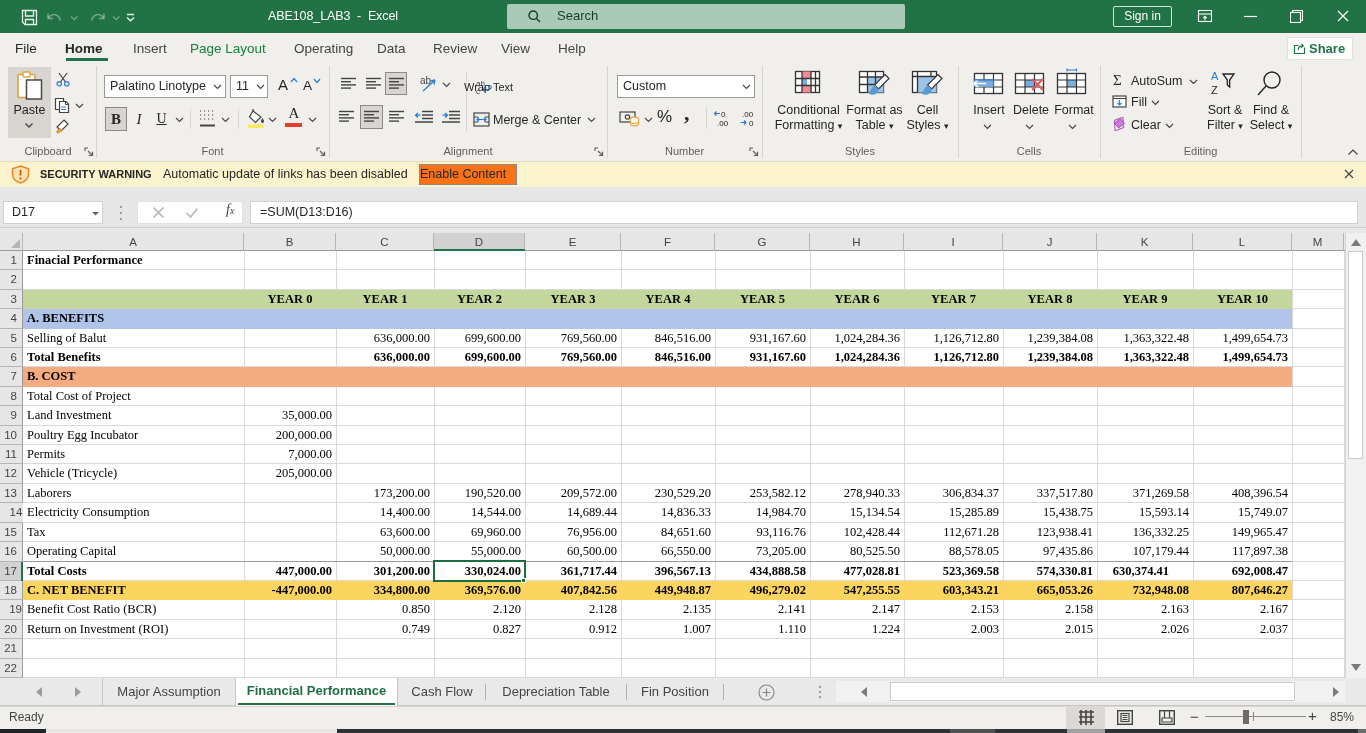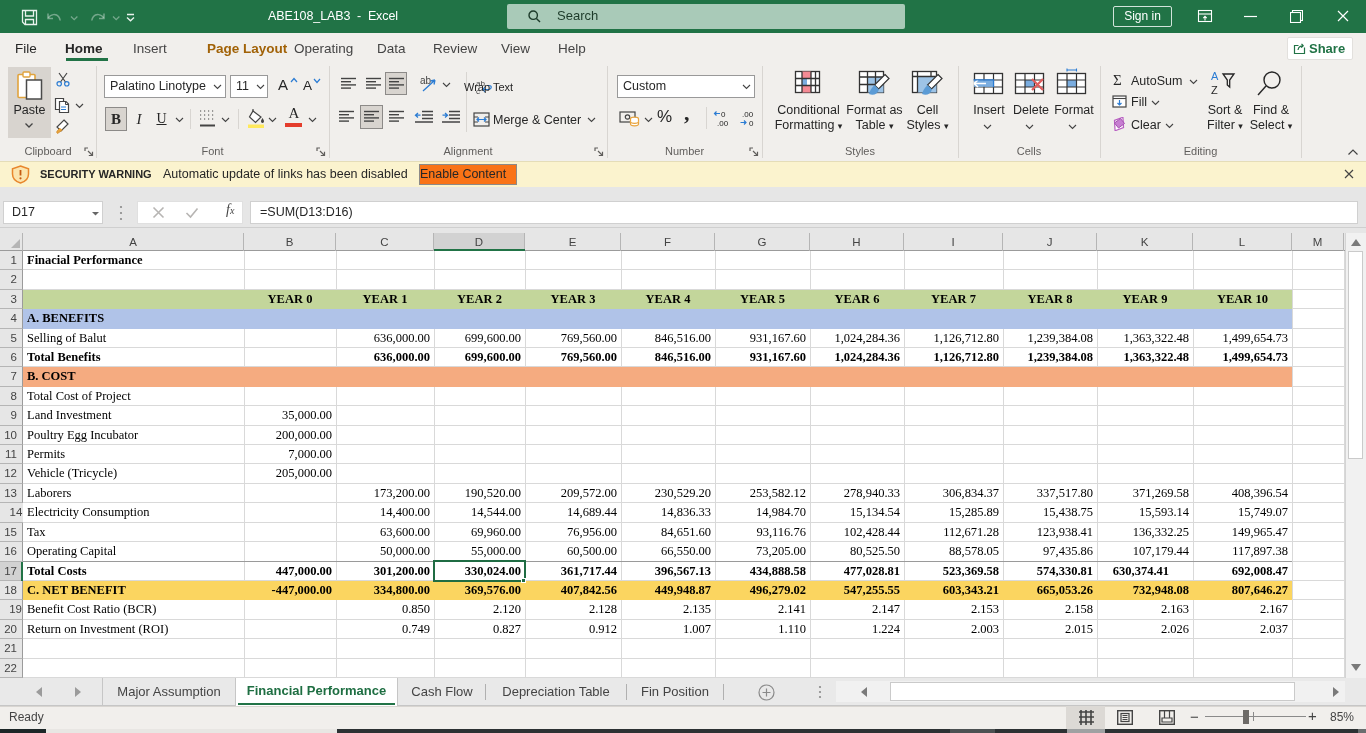--- a/index.html
+++ b/index.html
@@ -57,21 +57,21 @@
       <rect x="0.5" y="2.5" width="10" height="10" fill="#217346"></rect>
     </g>
   </svg>
 <svg class="ab" style="left:1337px;top:10px" width="12" height="12" viewBox="0 0 12 12">
     <path d="M1 1 L11 11 M11 1 L1 11" stroke="#fff" stroke-width="1.2"></path>
   </svg>
 <div class="ab" style="left:0;top:33px;width:1366px;height:134px;background:#f1efec"></div>
 <div class="ab" style="left:15px;top:41px;height:18px;font-size:13.5px;color:#262626;white-space:nowrap;">File</div>
 <div class="ab" style="left:65px;top:41px;height:18px;font-size:13.5px;color:#262626;white-space:nowrap;font-weight:bold;">Home</div>
 <div class="ab" style="left:133px;top:41px;height:18px;font-size:13.5px;color:#444;white-space:nowrap;">Insert</div>
-<div class="ab" style="left:207px;top:41px;height:18px;font-size:13.5px;color:#a16207;white-space:nowrap;font-weight:bold;">Page Layout</div>
+<div class="ab" style="left:190px;top:41px;height:18px;font-size:13.5px;color:#15803d;white-space:nowrap;">Page Layout</div>
 <div class="ab" style="left:294px;top:41px;height:18px;font-size:13.5px;color:#444;white-space:nowrap;">Operating</div>
 <div class="ab" style="left:377px;top:41px;height:18px;font-size:13.5px;color:#444;white-space:nowrap;">Data</div>
 <div class="ab" style="left:433px;top:41px;height:18px;font-size:13.5px;color:#444;white-space:nowrap;">Review</div>
 <div class="ab" style="left:501px;top:41px;height:18px;font-size:13.5px;color:#444;white-space:nowrap;">View</div>
 <div class="ab" style="left:558px;top:41px;height:18px;font-size:13.5px;color:#444;white-space:nowrap;">Help</div>
 <div class="ab" style="left:66px;top:58px;width:42px;height:3px;background:#217346"></div>
 <div class="ab" style="left:1287px;top:37px;width:66px;height:23px;background:#fff;border:1px solid #e2e0dd;border-radius:2px"></div>
 <svg class="ab" style="left:1292px;top:41px" width="15" height="15" viewBox="0 0 15 15">
     <g fill="none" stroke="#217346" stroke-width="1.2">
       <path d="M12.5 6.5 v6 h-10 v-8 h4"></path>

